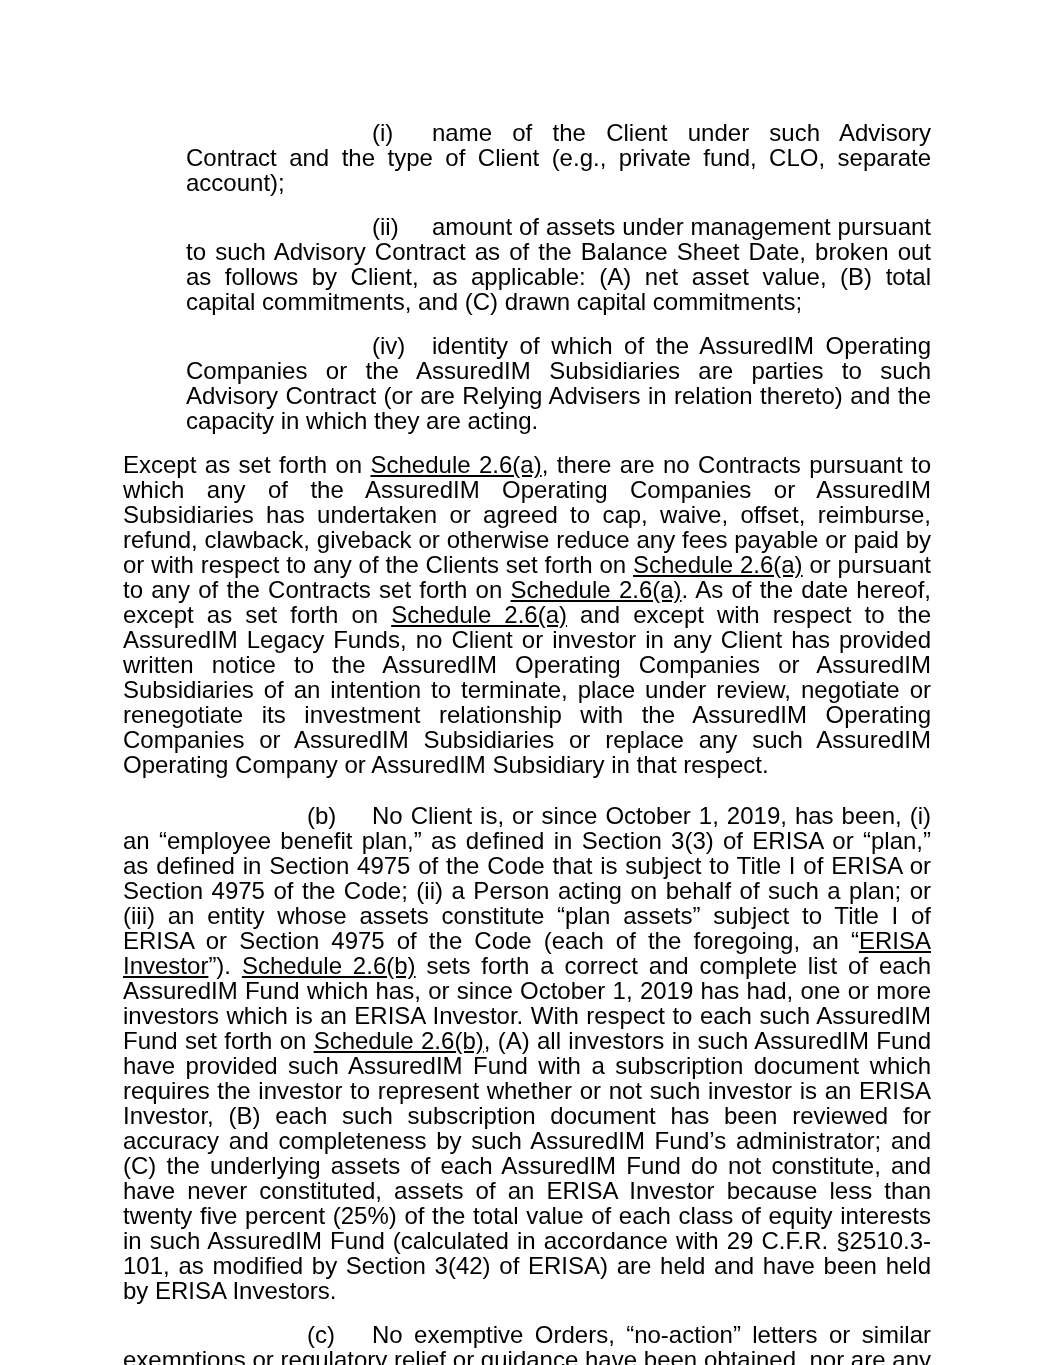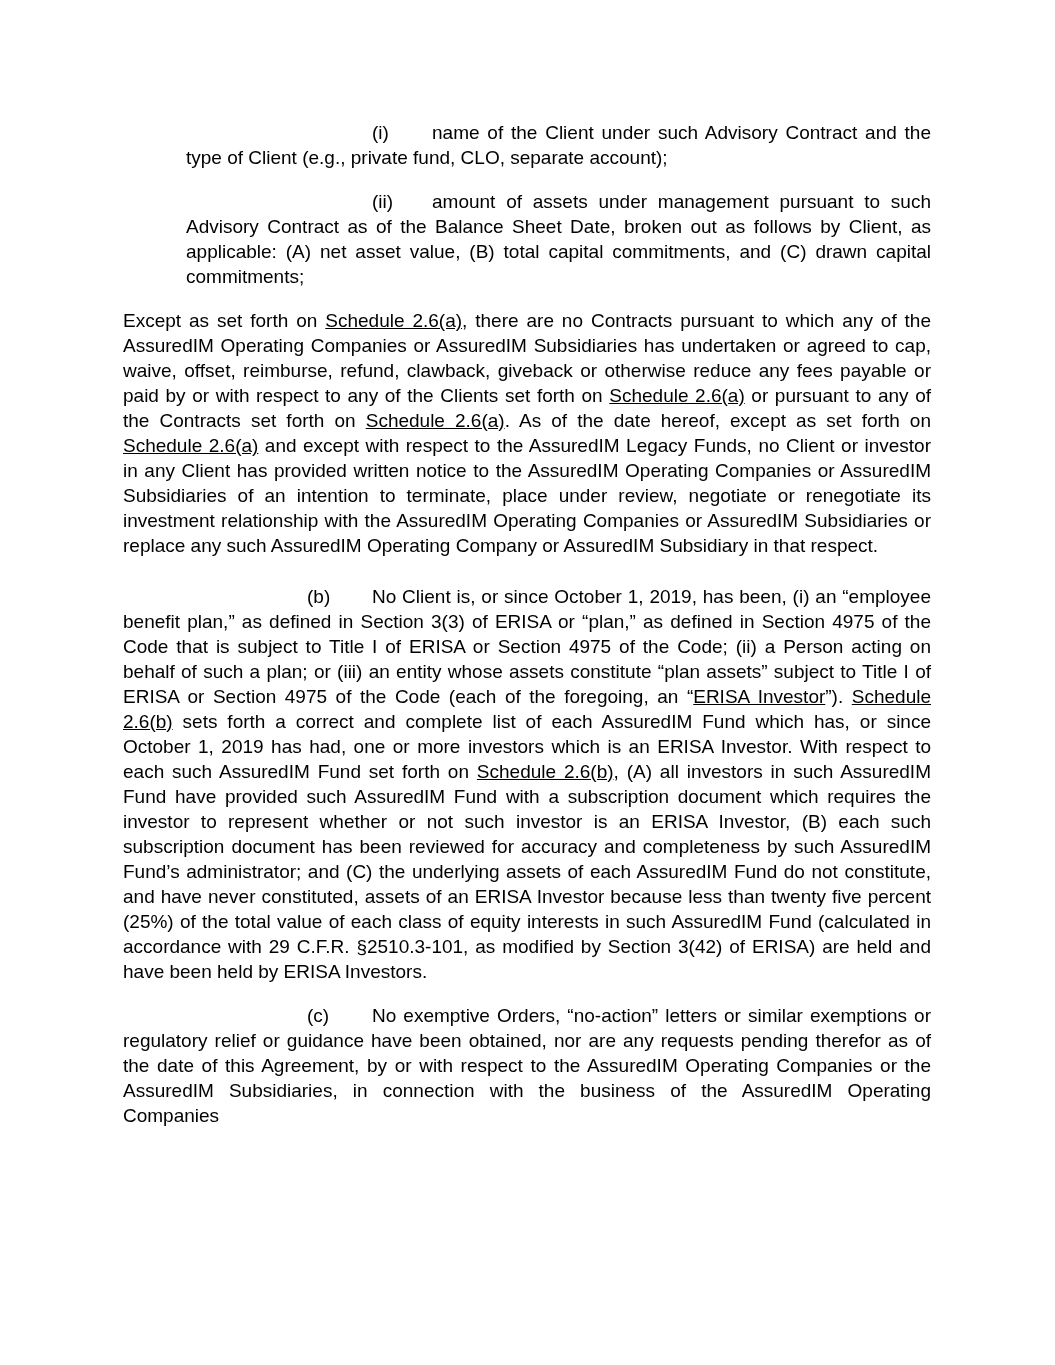--- a/index.html
+++ b/index.html
@@ -8,21 +8,21 @@
     background: #ffffff;
   }
   .page {
     position: relative;
     width: 1055px;
     height: 1365px;
     box-sizing: border-box;
     padding: 120px 124px 0 123px;
     background: #ffffff;
     font-family: "Liberation Sans", sans-serif;
-    font-size: 19px;
+    font-size: 24px;
     line-height: 25px;
     color: #000000;
     overflow: hidden;
   }
   p.para {
     margin: 0 0 19px 0;
     text-align: justify;
   }
   
   p.sub {
@@ -55,20 +55,21 @@
 </head>
 <body>
 
 <div class="page">
 
   <p class="para sub"><span class="label">(i)</span><span>name of the Client under such Advisory Contract and the type of Client (e.g., private fund, CLO, separate account);</span></p>
 
   <p class="para sub"><span class="label">(ii)</span><span>amount of assets under management pursuant to such Advisory Contract as of the Balance Sheet Date, broken out as follows by Client, as applicable: (A) net asset value, (B) total capital commitments, and (C) drawn capital commitments;</span></p>
 
 
+  <p class="para sub"><span class="label">(iv)</span><span>identity of which of the AssuredIM Operating Companies or the AssuredIM Subsidiaries are parties to such Advisory Contract (or are Relying Advisers in relation thereto) and the capacity in which they are acting.</span></p>
 
   <p class="para body-para"><span>Except as set forth on </span><span class="u">Schedule 2.6(a)</span><span>, there are no Contracts pursuant to which any of the AssuredIM Operating Companies or AssuredIM Subsidiaries has undertaken or agreed to cap, waive, offset, reimburse, refund, clawback, giveback or otherwise reduce any fees payable or paid by or with respect to any of the Clients set forth on </span><span class="u">Schedule 2.6(a)</span><span> or pursuant to any of the Contracts set forth on </span><span class="u">Schedule 2.6(a)</span><span>. As of the date hereof, except as set forth on </span><span class="u">Schedule 2.6(a)</span><span> and except with respect to the AssuredIM Legacy Funds, no Client or investor in any Client has provided written notice to the AssuredIM Operating Companies or AssuredIM Subsidiaries of an intention to terminate, place under review, negotiate or renegotiate its investment relationship with the AssuredIM Operating Companies or AssuredIM Subsidiaries or replace any such AssuredIM Operating Company or AssuredIM Subsidiary in that respect.</span></p>
 
   <p class="para lettered"><span class="label">(b)</span><span>No Client is, or since October 1, 2019, has been, (i) an “employee benefit plan,” as defined in Section 3(3) of ERISA or “plan,” as defined in Section 4975 of the Code that is subject to Title I of ERISA or Section 4975 of the Code; (ii) a Person acting on behalf of such a plan; or (iii) an entity whose assets constitute “plan assets” subject to Title I of ERISA or Section 4975 of the Code (each of the foregoing, an “</span><span class="u">ERISA Investor</span><span>”). </span><span class="u">Schedule 2.6(b)</span><span> sets forth a correct and complete list of each AssuredIM Fund which has, or since October 1, 2019 has had, one or more investors which is an ERISA Investor. With respect to each such AssuredIM Fund set forth on </span><span class="u">Schedule 2.6(b)</span><span>, (A) all investors in such AssuredIM Fund have provided such AssuredIM Fund with a subscription document which requires the investor to represent whether or not such investor is an ERISA Investor, (B) each such subscription document has been reviewed for accuracy and completeness by such AssuredIM Fund’s administrator; and (C) the underlying assets of each AssuredIM Fund do not constitute, and have never constituted, assets of an ERISA Investor because less than twenty five percent (25%) of the total value of each class of equity interests in such AssuredIM Fund (calculated in accordance with 29 C.F.R. §2510.3-101, as modified by Section 3(42) of ERISA) are held and have been held by ERISA Investors.</span></p>
 
   <p class="para lettered"><span class="label">(c)</span><span>No exemptive Orders, “no-action” letters or similar exemptions or regulatory relief or guidance have been obtained, nor are any requests pending therefor as of the date of this Agreement, by or with respect to the AssuredIM Operating Companies or the AssuredIM Subsidiaries, in connection with the business of the AssuredIM Operating Companies</span></p>
 
 </div>
 
 </body></html>

